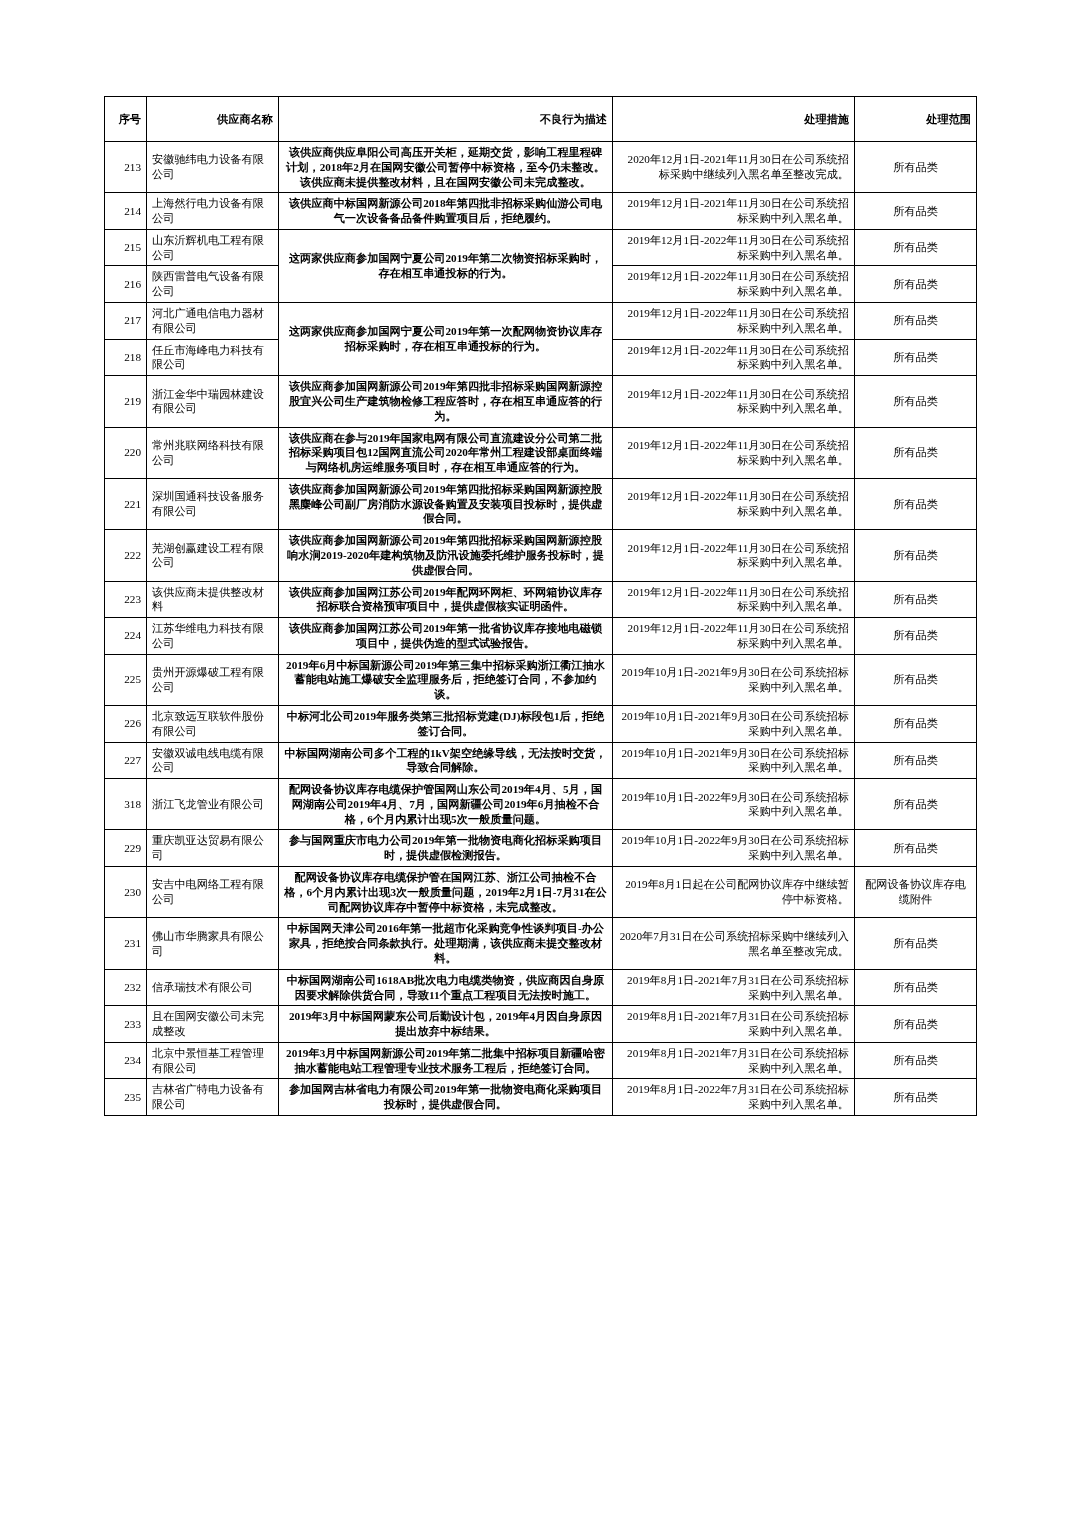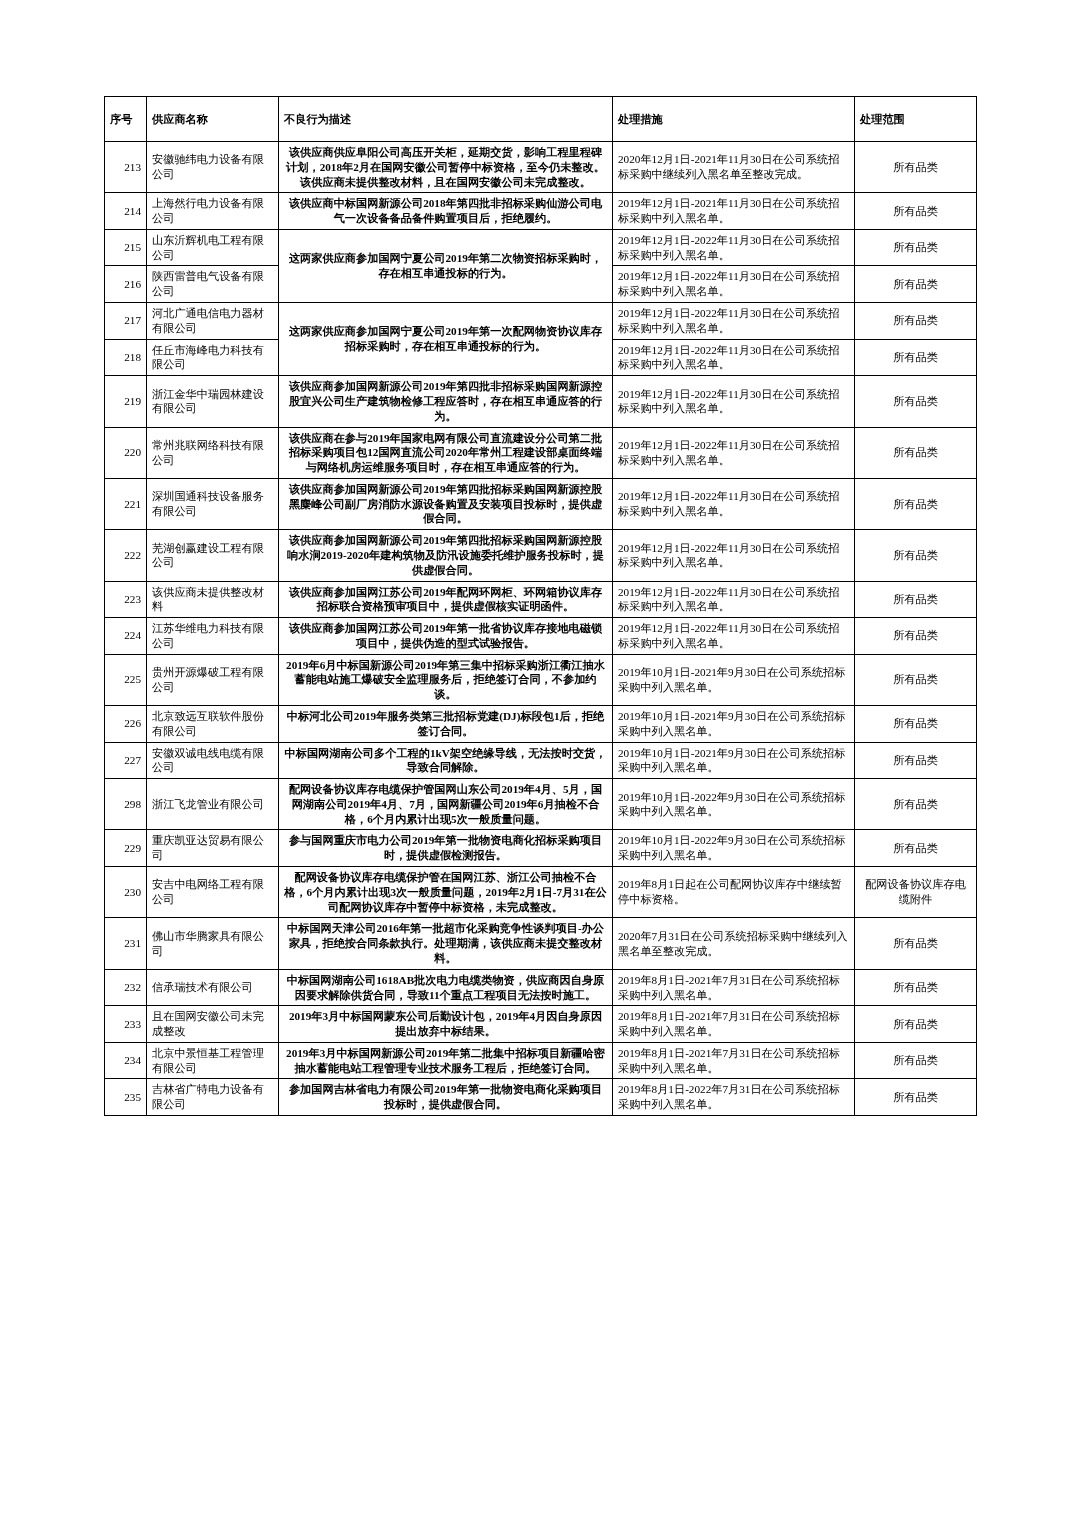--- a/index.html
+++ b/index.html
@@ -35,21 +35,21 @@
   }
   table.doc-table td, table.doc-table th {
     border: 1px solid #000;
     vertical-align: middle;
     padding: 3px 5px;
     font-size: 11.2px;
     line-height: 1.32;
     font-family: "Liberation Serif", "DejaVu Serif", serif;
   }
   thead th {
-    text-align: left;
+    text-align: right;
     font-weight: bold;
     font-size: 12.4px;
     height: 38px;
     padding: 4px 5px;
   }
   col.c-seq { width: 42px; }
   col.c-name { width: 132px; }
   col.c-desc { width: 334px; }
   col.c-measure { width: 242px; }
   col.c-scope { width: 122px; }
@@ -61,21 +61,21 @@
   td.name {
     text-align: left;
     font-size: 11.2px;
   }
   td.desc {
     text-align: center;
     font-size: 11.2px;
     font-weight: bold;
   }
   td.measure {
-    text-align: left;
+    text-align: right;
     font-size: 11.2px;
   }
   td.scope {
     text-align: center;
     font-size: 11.6px;
   }
 </style>
 </head>
 <body>
 
@@ -196,21 +196,21 @@
             <td class="scope">所有品类</td>
           </tr>
           <tr>
             <td class="seq">227</td>
             <td class="name">安徽双诚电线电缆有限公司</td>
             <td class="desc">中标国网湖南公司多个工程的1kV架空绝缘导线，无法按时交货，导致合同解除。</td>
             <td class="measure">2019年10月1日-2021年9月30日在公司系统招标采购中列入黑名单。</td>
             <td class="scope">所有品类</td>
           </tr>
           <tr>
-            <td class="seq">298</td>
+            <td class="seq">318</td>
             <td class="name">浙江飞龙管业有限公司</td>
             <td class="desc">配网设备协议库存电缆保护管国网山东公司2019年4月、5月，国网湖南公司2019年4月、7月，国网新疆公司2019年6月抽检不合格，6个月内累计出现5次一般质量问题。</td>
             <td class="measure">2019年10月1日-2022年9月30日在公司系统招标采购中列入黑名单。</td>
             <td class="scope">所有品类</td>
           </tr>
           <tr>
             <td class="seq">229</td>
             <td class="name">重庆凯亚达贸易有限公司</td>
             <td class="desc">参与国网重庆市电力公司2019年第一批物资电商化招标采购项目时，提供虚假检测报告。</td>
             <td class="measure">2019年10月1日-2022年9月30日在公司系统招标采购中列入黑名单。</td>

